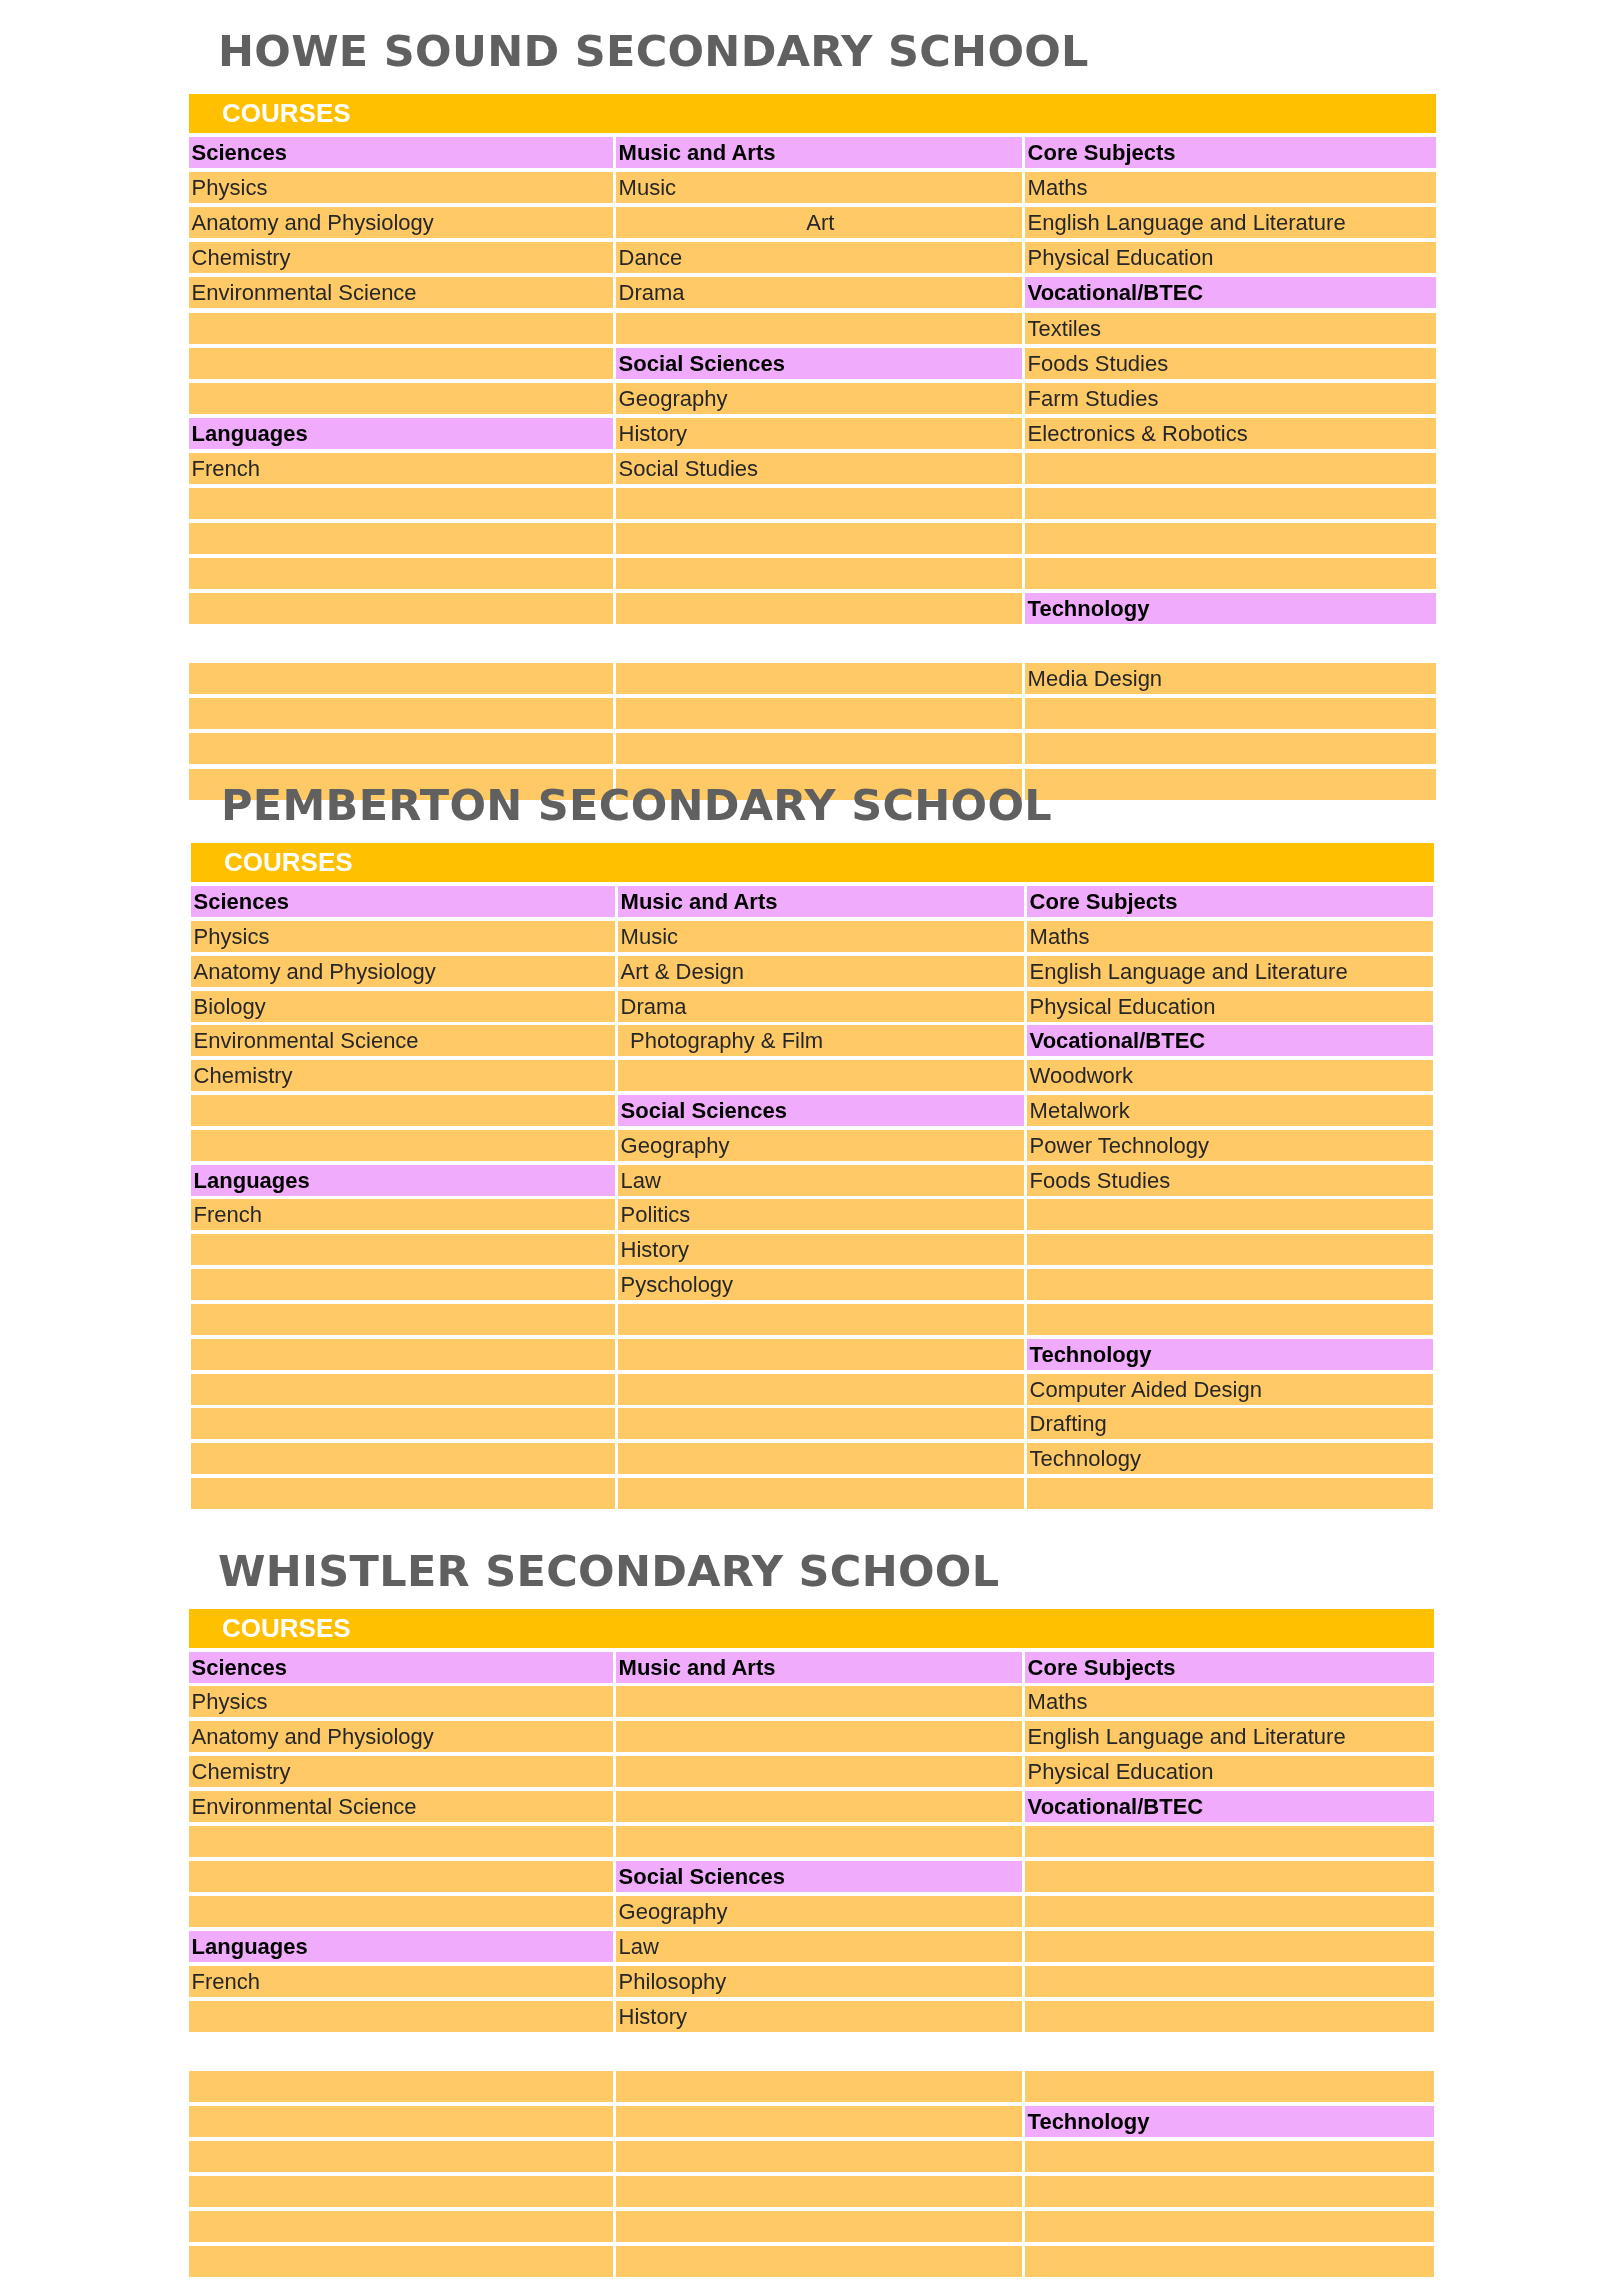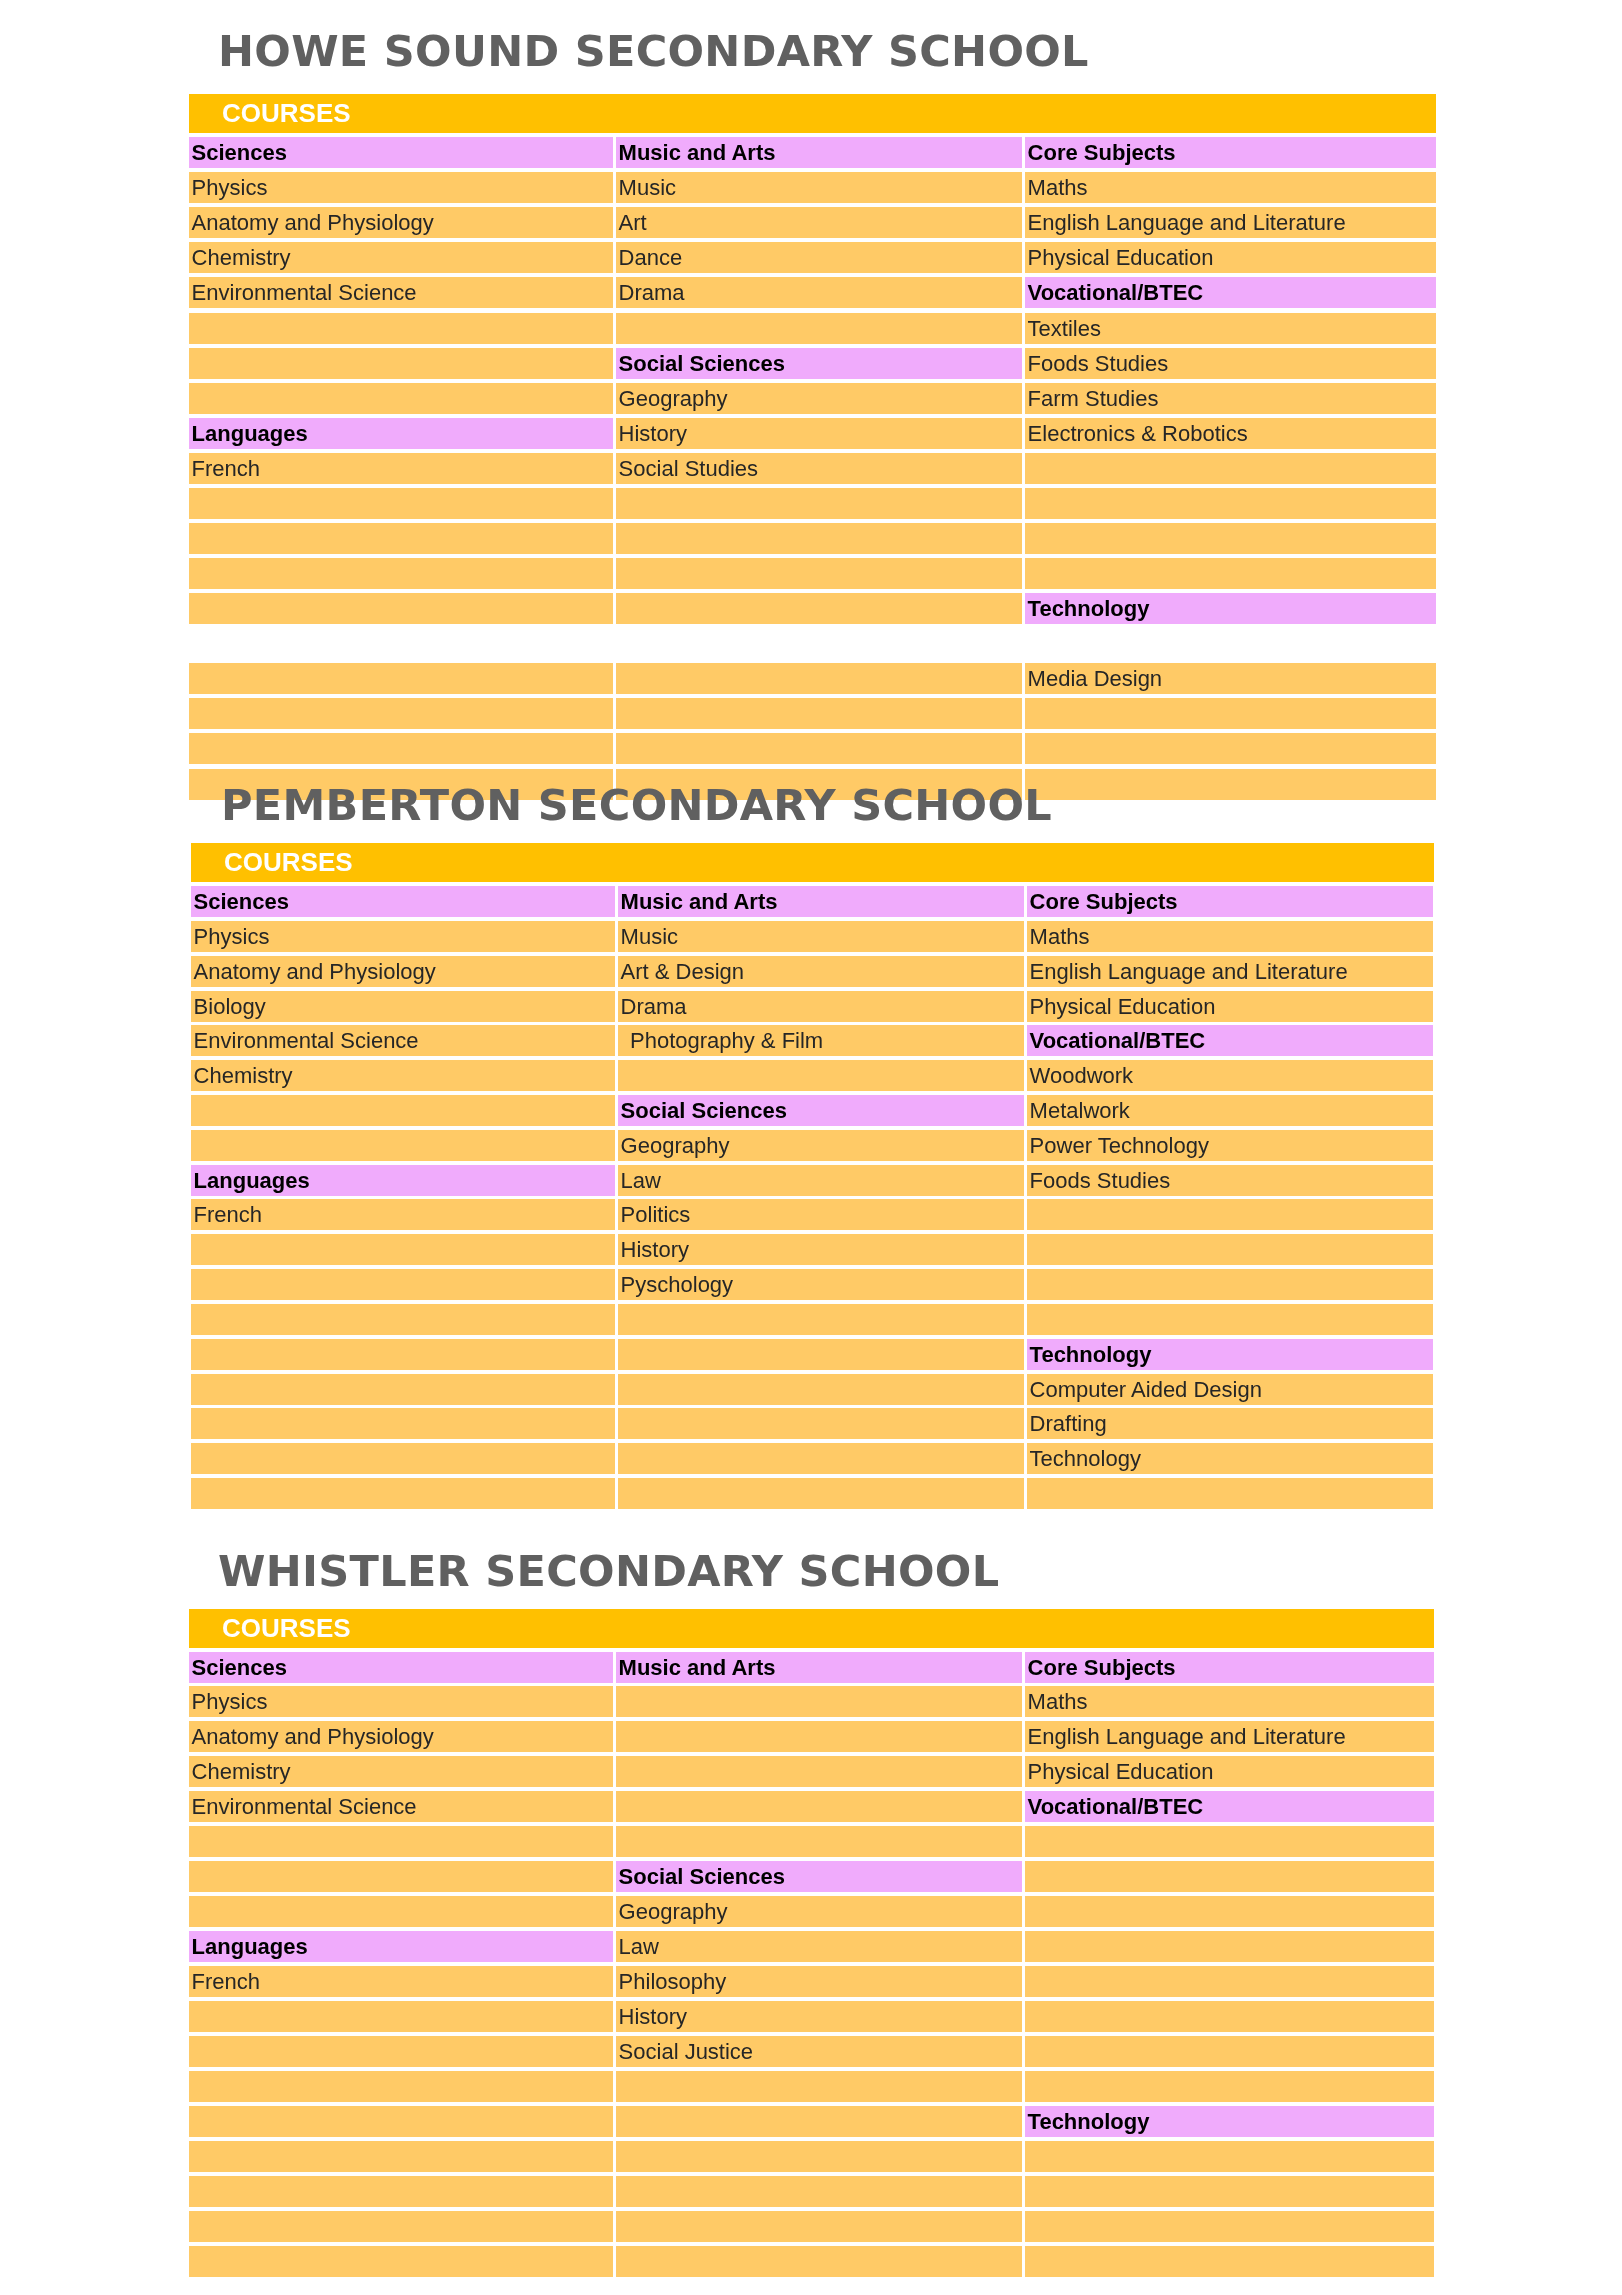--- a/index.html
+++ b/index.html
@@ -37,21 +37,21 @@
         <div class="cell head" style="left: 427px; width: 406px;">Music and Arts</div>
         <div class="cell head" style="left: 836px; width: 411px;">Core Subjects</div>
       </div>
       <div class="grid-row" style="top: 78px;">
         <div class="cell" style="left: 0px; width: 424px;">Physics</div>
         <div class="cell" style="left: 427px; width: 406px;">Music</div>
         <div class="cell" style="left: 836px; width: 411px;">Maths</div>
       </div>
       <div class="grid-row" style="top: 113px;">
         <div class="cell" style="left: 0px; width: 424px;">Anatomy and Physiology</div>
-        <div class="cell" style="left: 427px; width: 406px;">Art</div>
+        <div class="cell" style="left: 427px; width: 406px; text-align: center;">Art</div>
         <div class="cell" style="left: 836px; width: 411px;">English Language and Literature</div>
       </div>
       <div class="grid-row" style="top: 148px;">
         <div class="cell" style="left: 0px; width: 424px;">Chemistry</div>
         <div class="cell" style="left: 427px; width: 406px;">Dance</div>
         <div class="cell" style="left: 836px; width: 411px;">Physical Education</div>
       </div>
       <div class="grid-row" style="top: 183px;">
         <div class="cell" style="left: 0px; width: 424px;">Environmental Science</div>
         <div class="cell" style="left: 427px; width: 406px;">Drama</div>
@@ -274,25 +274,20 @@
       <div class="grid-row" style="top: 357px;">
         <div class="cell" style="left: 0px; width: 424px;">French</div>
         <div class="cell" style="left: 427px; width: 406px;">Philosophy</div>
         <div class="cell" style="left: 836px; width: 409px;"></div>
       </div>
       <div class="grid-row" style="top: 392px;">
         <div class="cell" style="left: 0px; width: 424px;"></div>
         <div class="cell" style="left: 427px; width: 406px;">History</div>
         <div class="cell" style="left: 836px; width: 409px;"></div>
       </div>
-      <div class="grid-row" style="top: 427px;">
-        <div class="cell" style="left: 0px; width: 424px;"></div>
-        <div class="cell" style="left: 427px; width: 406px;">Social Justice</div>
-        <div class="cell" style="left: 836px; width: 409px;"></div>
-      </div>
       <div class="grid-row" style="top: 462px;">
         <div class="cell" style="left: 0px; width: 424px;"></div>
         <div class="cell" style="left: 427px; width: 406px;"></div>
         <div class="cell" style="left: 836px; width: 409px;"></div>
       </div>
       <div class="grid-row" style="top: 497px;">
         <div class="cell" style="left: 0px; width: 424px;"></div>
         <div class="cell" style="left: 427px; width: 406px;"></div>
         <div class="cell head" style="left: 836px; width: 409px;">Technology</div>
       </div>

